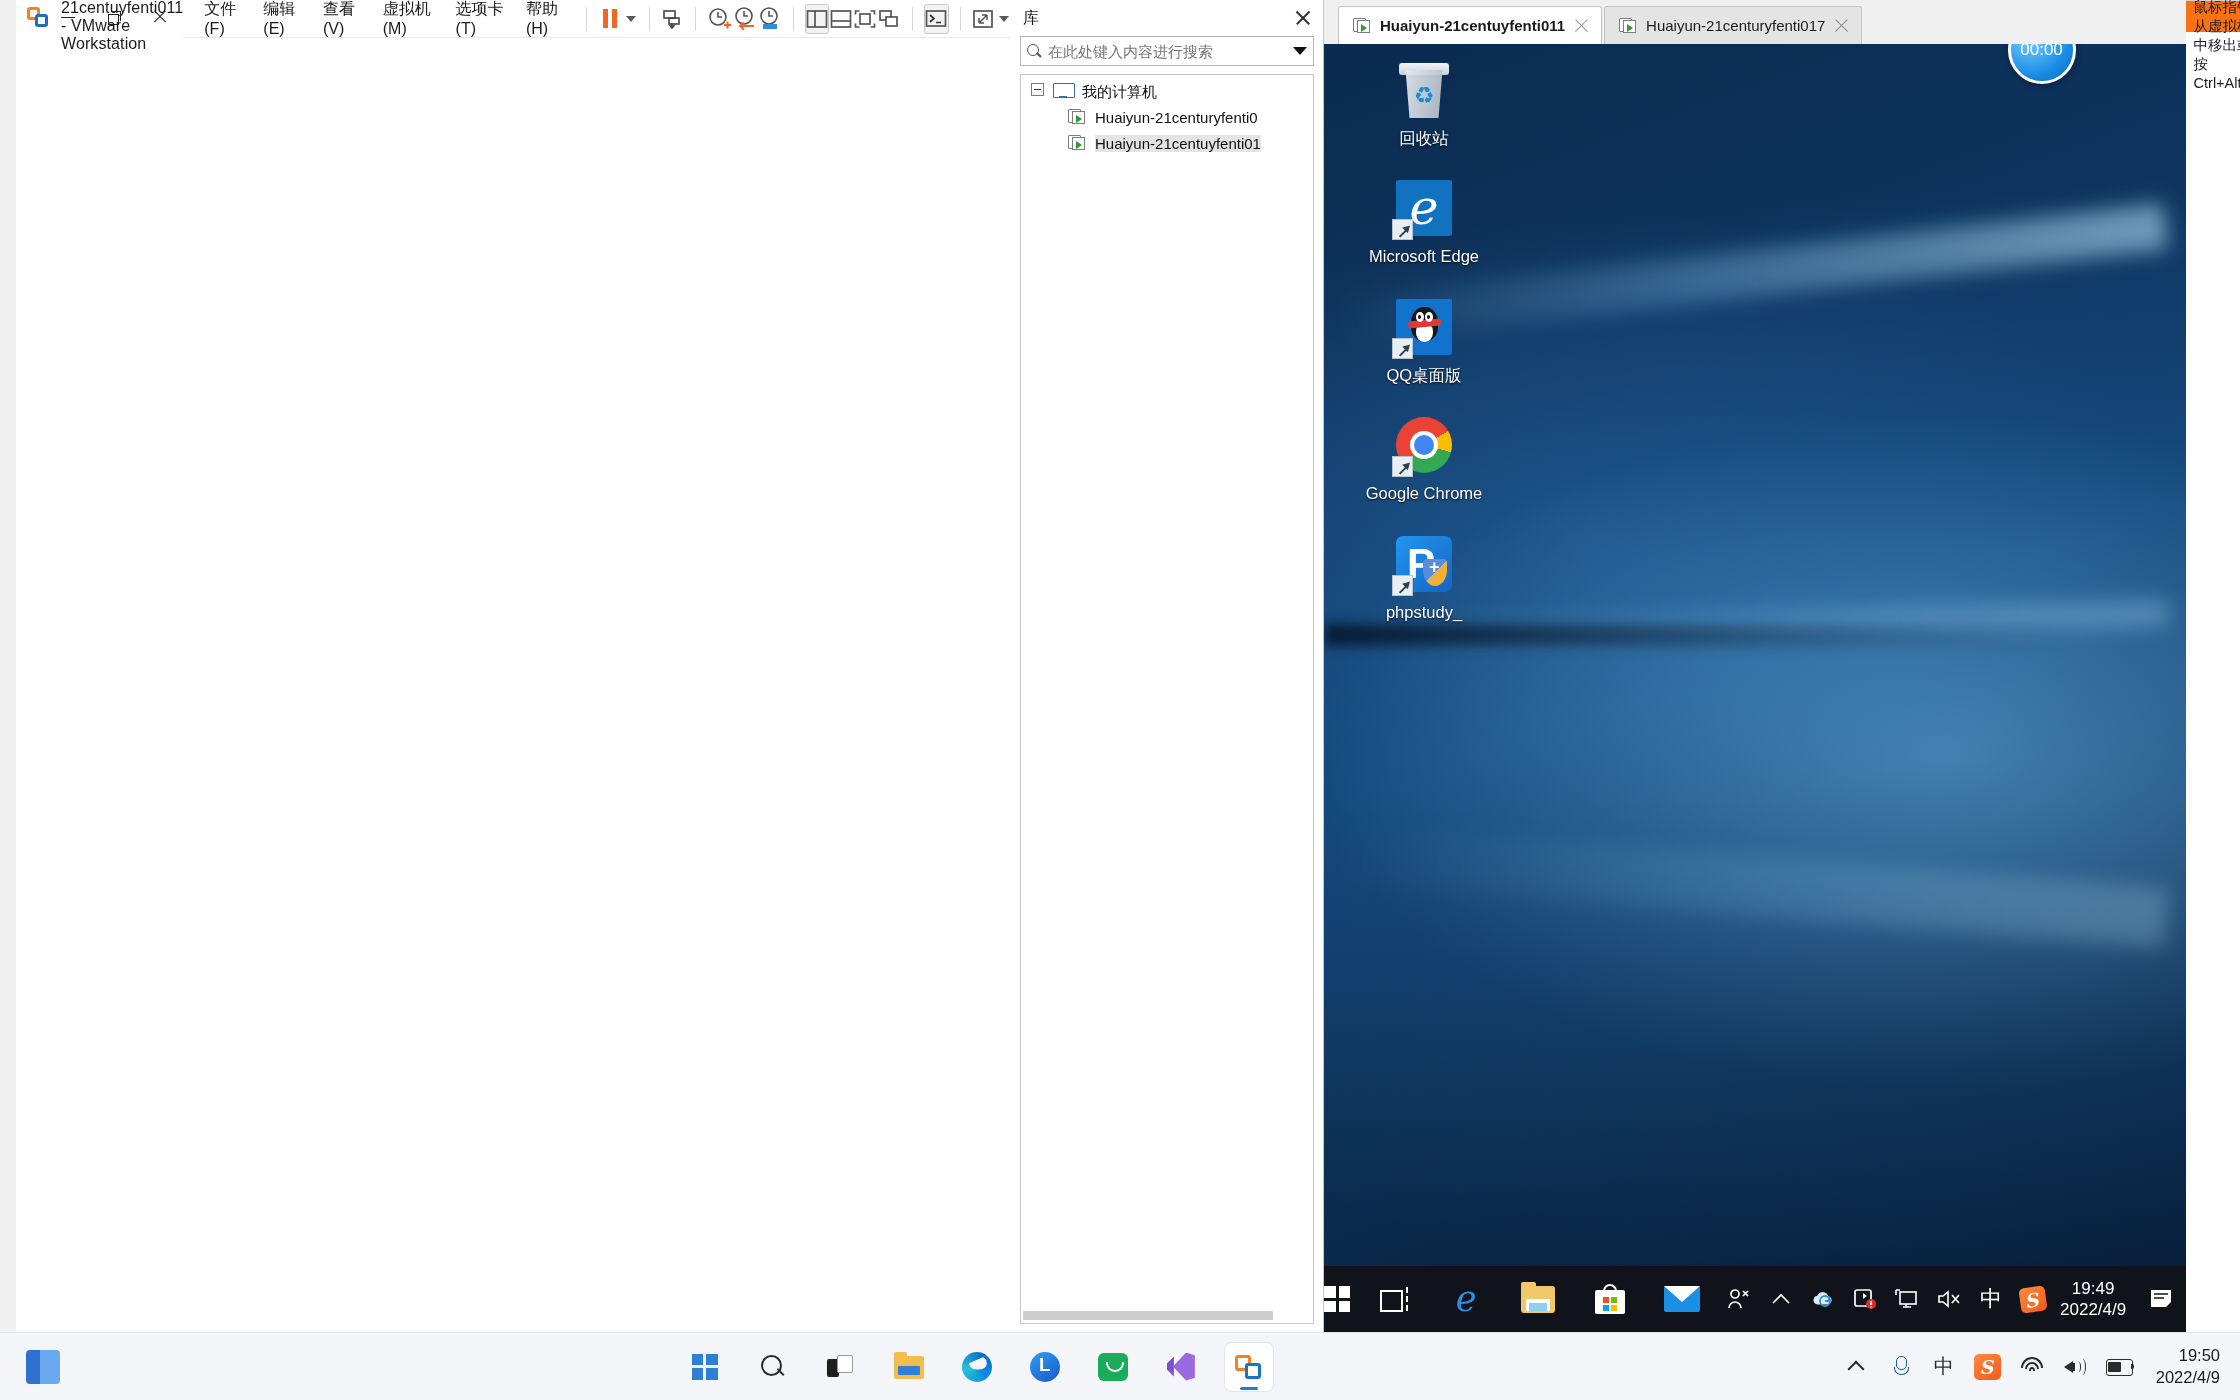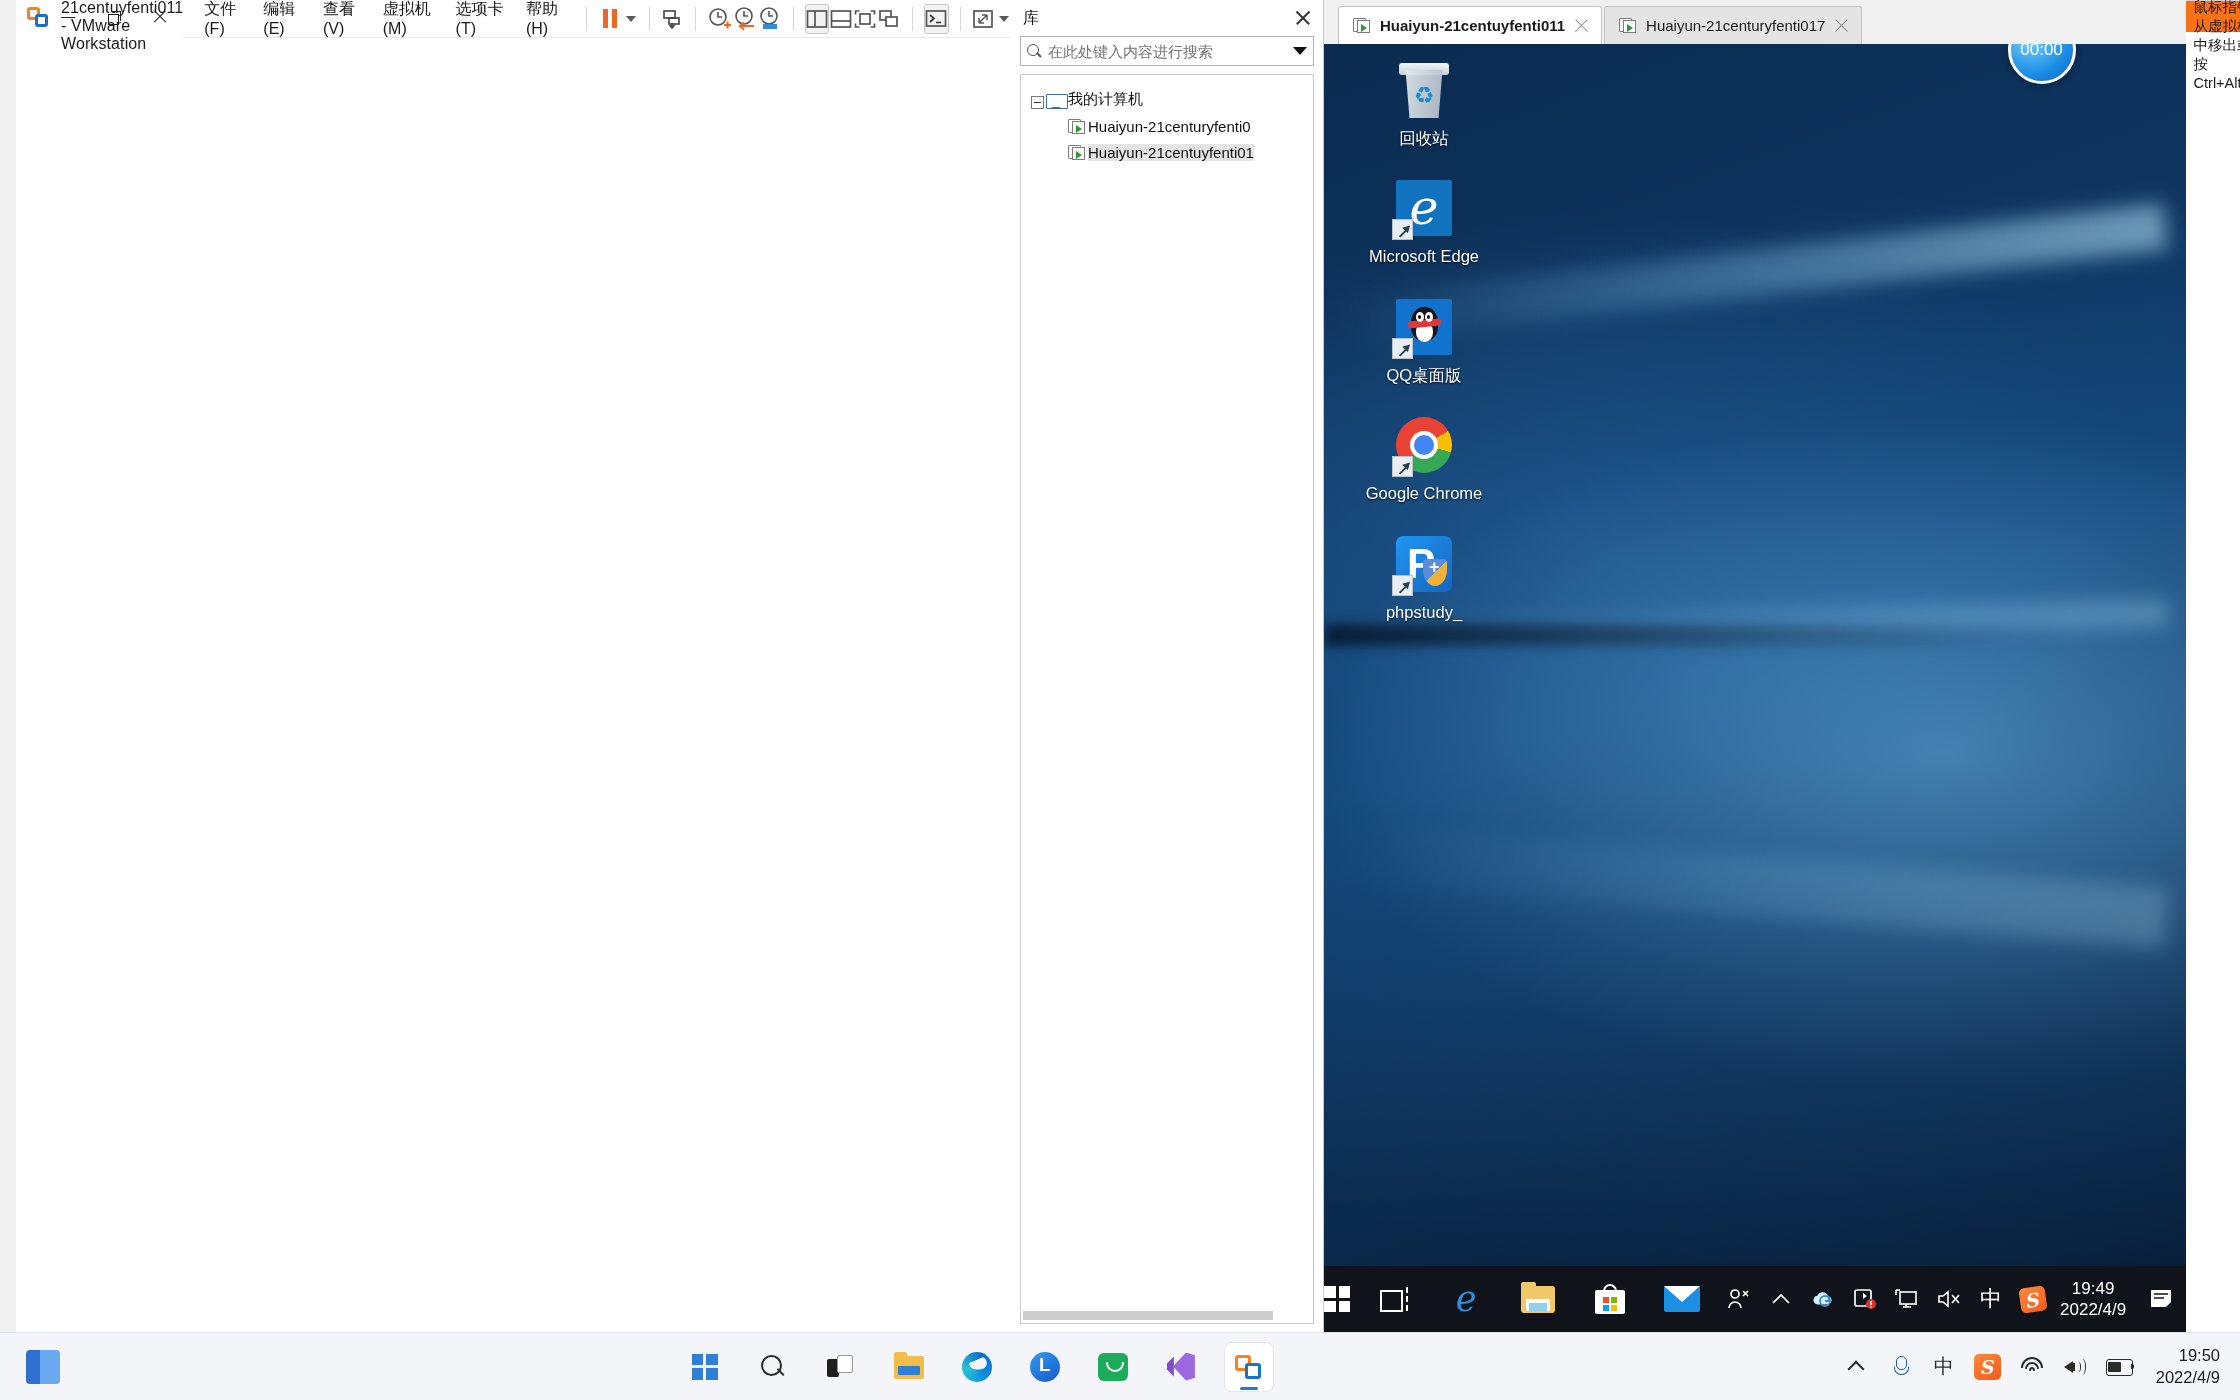--- a/index.html
+++ b/index.html
@@ -67,21 +67,21 @@
   .lib-search{ margin:0 9px 8px 9px; height:30px; border:1px solid #b5b5b5; background:#fff;
     display:flex; align-items:center; padding:0 6px; gap:7px;}
   .mag{ width:14px; height:14px; position:relative; flex:0 0 14px;}
   .mag::before{ content:""; position:absolute; left:0; top:0; width:10px; height:10px; border:1.6px solid #555; border-radius:50%;}
   .mag::after{ content:""; position:absolute; left:9px; top:10px; width:6px; height:1.6px; background:#555; transform:rotate(45deg);}
   .lib-search input{ border:none; outline:none; flex:1; font-size:15px; color:#8a8a8a;
     font-family:inherit; background:transparent;}
   .dd-caret{ width:0;height:0;border-left:7px solid transparent;border-right:7px solid transparent;border-top:8px solid #111; flex:0 0 14px;}
   .lib-tree{ flex:1; margin:0 9px 0 9px; border:1px solid #c8c8c8; border-bottom:none; background:#fff;
     padding:8px 0 0 0; overflow:hidden; font-size:15px; color:#111;}
-  .tree-row{ display:flex; align-items:flex-end; height:26px; padding-left:10px; gap:2px; white-space:nowrap;}
+  .tree-row{ display:flex; align-items:flex-start; height:26px; padding-left:10px; gap:9px; white-space:nowrap;}
   .tree-row.child{ padding-left:47px;}
   .tree-row.selected span.label{ background:#e4e4e4;}
   .expander{ width:13px; height:13px; border:1px solid #7a7a7a; position:relative; flex:0 0 13px; background:#fff;}
   .expander::before{ content:""; position:absolute; left:2px; top:5px; width:7px; height:1.4px; background:#333;}
   .mon-ico{ width:20px; height:15px; flex:0 0 20px; position:relative;}
   .mon-ico::before{content:"";position:absolute;left:0;top:0;width:20px;height:13px;border:1.6px solid #3b6ea5;border-radius:1px;}
   .mon-ico::after{content:"";position:absolute;left:6px;top:13px;width:8px;height:2px;background:#3b6ea5;}
   .vm-ico{ width:18px; height:16px; flex:0 0 18px; position:relative;}
   .vm-ico .fr{ position:absolute; left:0; top:0; width:13px; height:14px; border:1.5px solid #7d7d7d; border-radius:1px; background:#fff;}
   .vm-ico .fr2{ position:absolute; left:4px; top:2px; width:13px; height:13px; border:1.5px solid #7d7d7d; background:#fff;}

